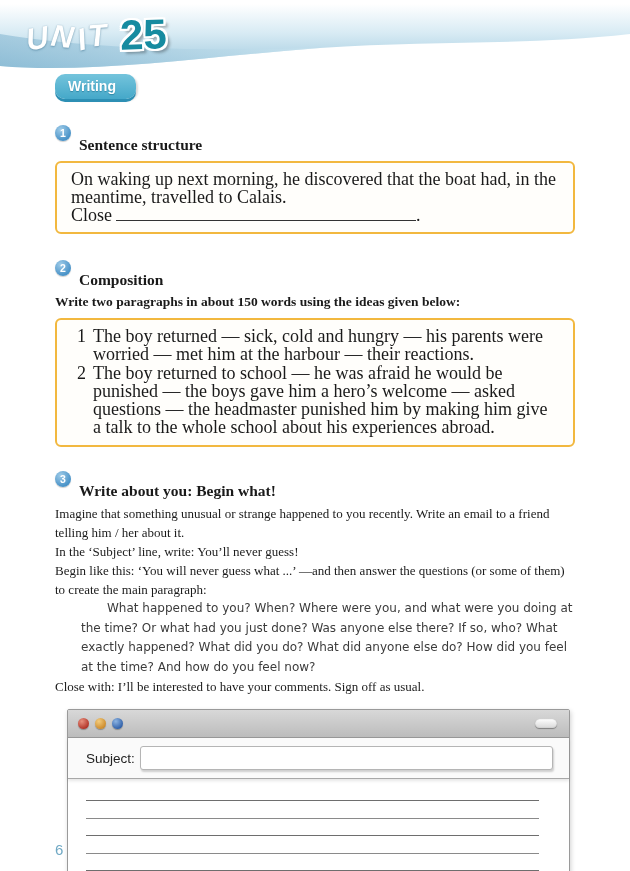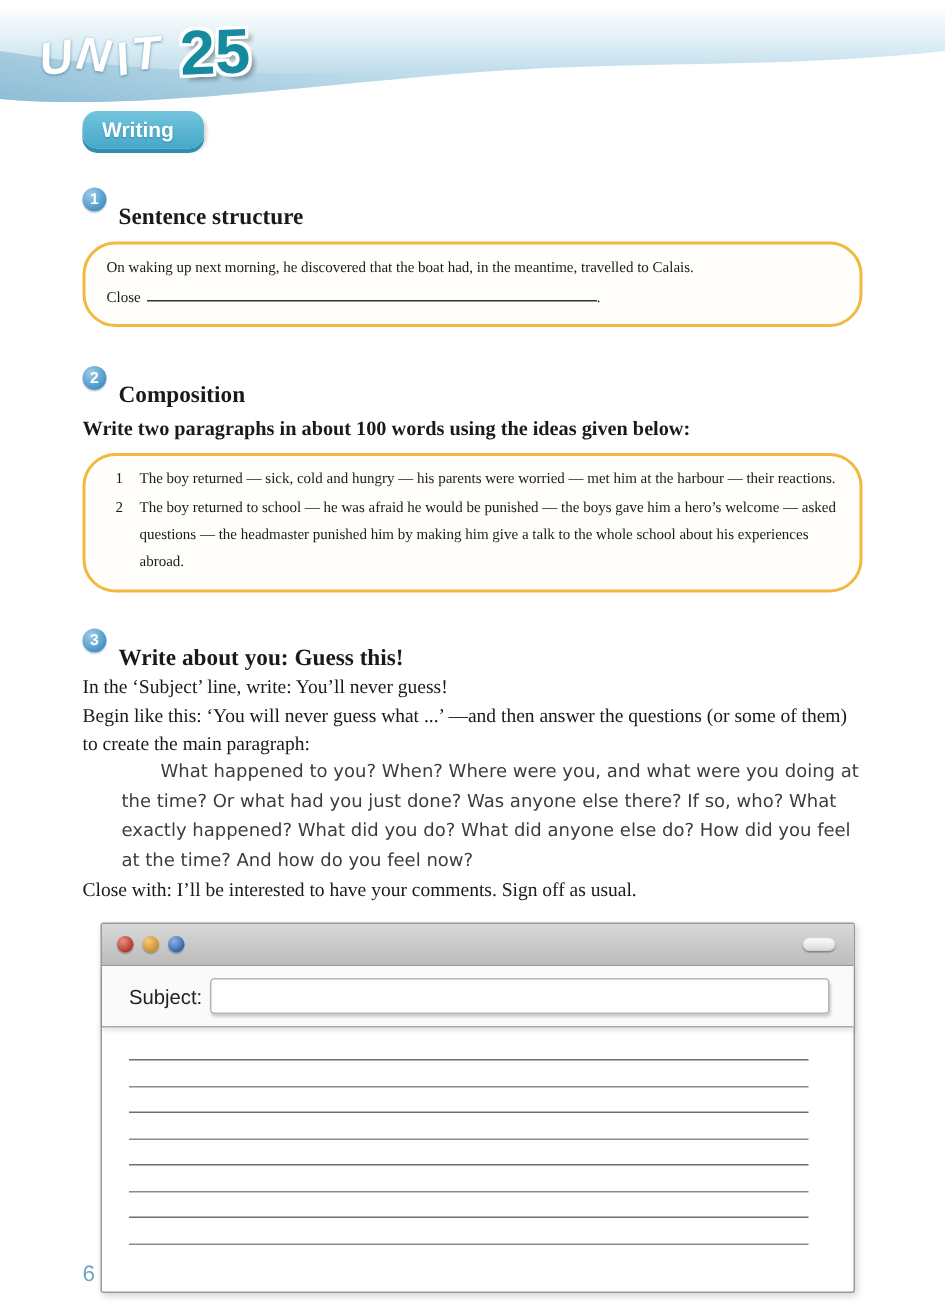--- a/index.html
+++ b/index.html
@@ -46,23 +46,23 @@
   .num-circle{
     width:16px;height:16px;border-radius:50%;
     background:radial-gradient(circle at 35% 28%, #9ecbe8, #4a93c8 70%);
     color:#fff;font-family:"Liberation Sans", sans-serif;font-weight:bold;font-size:10.5px;
     display:flex;align-items:center;justify-content:center;
     margin-right:8px;flex:0 0 auto;box-shadow:0 1px 1px rgba(0,0,0,.2);
   }
   .sec-title{font-size:15.5px;font-weight:bold;line-height:19px;margin-top:23px;}
   .instruction{font-size:13.5px;font-weight:bold;margin-top:4px;line-height:18px;}
   .ybox{
-    border:2px solid #f2b83f;border-radius:22px;
+    border:2px solid #f2b83f;border-radius:6px;
     margin-top:7px;margin-bottom:2px;padding:7px 14px 8px 14px;
-    font-size:10px;line-height:18px;background:#fffefb;
+    font-size:18px;line-height:18px;background:#fffefb;
   }
   .blank{
     display:inline-block;width:300px;border-bottom:1px solid #333;
     height:12px;vertical-align:baseline;margin-left:4px;
   }
   .ybox-item{display:flex;margin:0 0 1px 6px;}
   .ybox-item .inum{flex:0 0 16px;}
   .para{font-size:13px;line-height:19px;margin:0;}
   .questions{
     font-family:"DejaVu Sans", sans-serif;font-size:12px;line-height:19.5px;
@@ -159,37 +159,38 @@
     <div>
       <span>Close</span><span class="blank"></span><span>.</span>
     </div>
   </div>
 
   
   <div class="sec-head">
     <span class="num-circle">2</span>
     <span class="sec-title">Composition</span>
   </div>
-  <div class="instruction">Write two paragraphs in about 100 words using the ideas given below:</div>
+  <div class="instruction">Write two paragraphs in about 150 words using the ideas given below:</div>
   <div class="ybox">
     <div class="ybox-item">
       <span class="inum">1</span>
       <span>The boy returned — sick, cold and hungry — his parents were worried — met him at the harbour — their reactions.</span>
     </div>
     <div class="ybox-item">
       <span class="inum">2</span>
       <span>The boy returned to school — he was afraid he would be punished — the boys gave him a hero’s welcome — asked questions — the headmaster punished him by making him give a talk to the whole school about his experiences abroad.</span>
     </div>
   </div>
 
   
   <div class="sec-head" style="margin-top:11px;">
     <span class="num-circle">3</span>
-    <span class="sec-title">Write about you: Guess this!</span>
-  </div>
+    <span class="sec-title">Write about you: Begin what!</span>
+  </div>
+  <p class="para" style="margin-top:4px;">Imagine that something unusual or strange happened to you recently. Write an email to a friend telling him / her about it.</p>
   <p class="para">In the ‘Subject’ line, write: You’ll never guess!</p>
   <p class="para">Begin like this: ‘You will never guess what ...’ —and then answer the questions (or some of them) to create the main paragraph:</p>
   <p class="para questions">What happened to you? When? Where were you, and what were you doing at the time? Or what had you just done? Was anyone else there? If so, who? What exactly happened? What did you do? What did anyone else do? How did you feel at the time? And how do you feel now?</p>
   <p class="para">Close with: I’ll be interested to have your comments. Sign off as usual.</p>
 
   
   <div class="ewindow">
     <div class="titlebar">
       <span class="tb-btn tb-close"></span>
       <span class="tb-btn tb-min"></span>

